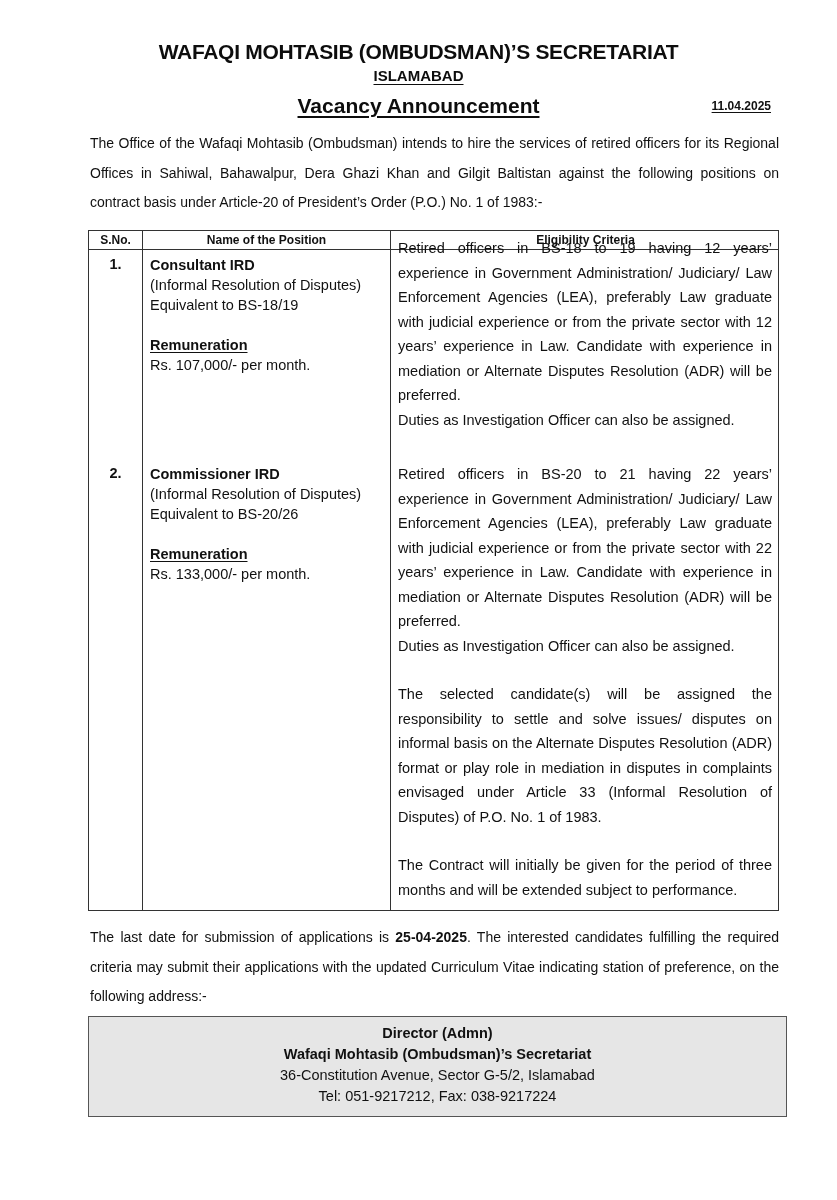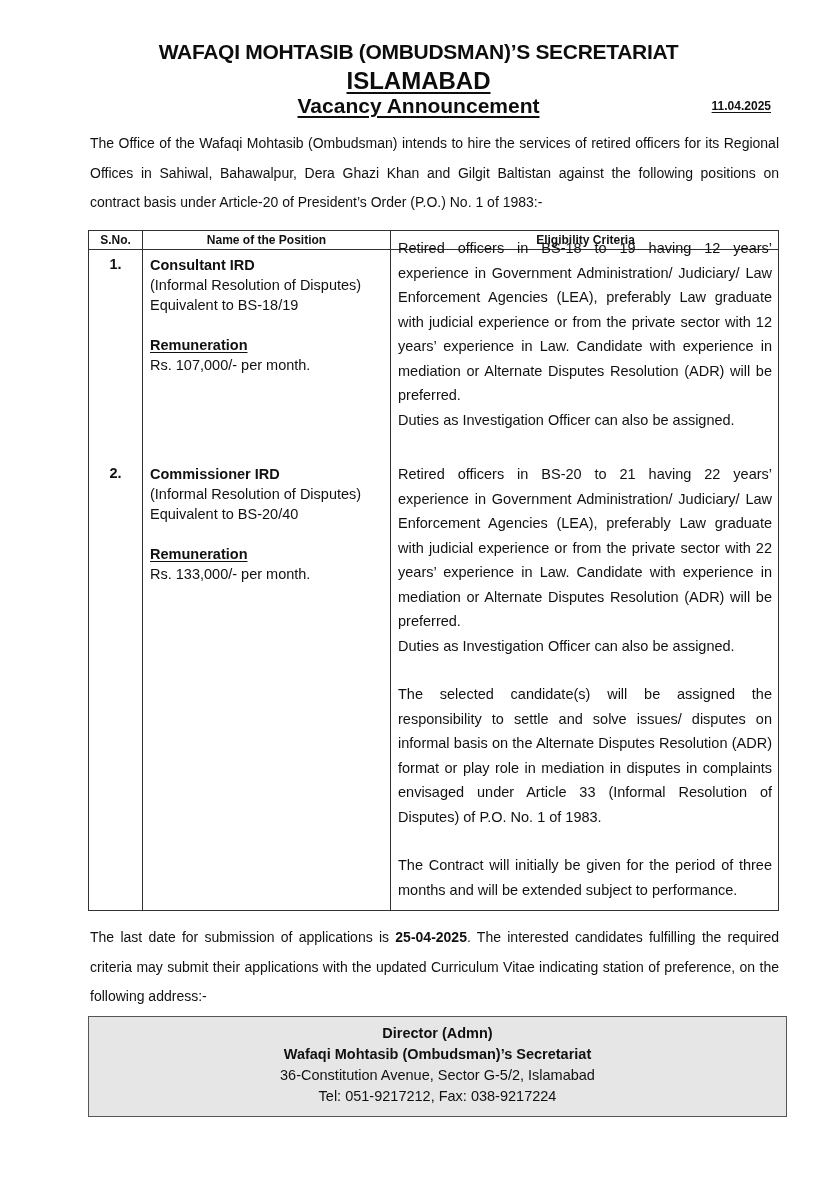--- a/index.html
+++ b/index.html
@@ -5,21 +5,21 @@
     html, body { margin: 0; padding: 0; background: #ffffff; }
     body {
       width: 837px; height: 1200px; position: relative; overflow: hidden;
       font-family: "Liberation Sans", "DejaVu Sans", sans-serif;
       color: #111111;
     }
     .page { position: absolute; left: 0; top: 0; width: 837px; height: 868px; }
 
     .hdr-line { position: absolute; left: 0; width: 837px; text-align: center; font-weight: bold; color: #0d0d0d; }
     .hdr-org { top: 40px; font-size: 21px; letter-spacing: -0.3px; }
-    .hdr-city { top: 67px; font-size: 24px; }
+    .hdr-city { top: 67px; font-size: 15px; }
     .hdr-city span { text-decoration: underline; text-underline-offset: 3px; }
     .hdr-title { top: 94px; font-size: 21px; }
     .hdr-title span { text-decoration: underline; text-underline-offset: 3px; }
     .hdr-date {
       position: absolute; top: 99px; right: 66px; font-size: 12px; font-weight: bold;
       text-decoration: underline; text-underline-offset: 2px; text-align: center;
     }
 
     .para {
       position: absolute; left: 90px; width: 689px; font-size: 14px; line-height: 29.5px;
@@ -95,21 +95,21 @@
     </div>
     <div class="cell elig-cell" style="top:5px;">
       <p>Retired officers in BS-18 to 19 having 12 years’ experience in Government Administration/ Judiciary/ Law Enforcement Agencies (LEA), preferably Law graduate with judicial experience or from the private sector with 12 years’ experience in Law. Candidate with experience in mediation or Alternate Disputes Resolution (ADR) will be preferred.</p>
       <p>Duties as Investigation Officer can also be assigned.</p>
     </div>
 
     <div class="cell sno-cell" style="top:231px;">2.</div>
     <div class="cell pos-cell" style="top:233px;">
       <div class="title">Commissioner IRD</div>
       <div>(Informal Resolution of Disputes)</div>
-      <div>Equivalent to BS-20/40</div>
+      <div>Equivalent to BS-20/26</div>
       <div class="rem">Remuneration</div>
       <div>Rs. 133,000/- per month.</div>
     </div>
     <div class="cell elig-cell" style="top:231px;">
       <p>Retired officers in BS-20 to 21 having 22 years’ experience in Government Administration/ Judiciary/ Law Enforcement Agencies (LEA), preferably Law graduate with judicial experience or from the private sector with 22 years’ experience in Law. Candidate with experience in mediation or Alternate Disputes Resolution (ADR) will be preferred.</p>
       <p>Duties as Investigation Officer can also be assigned.</p>
       <p class="gap">The selected candidate(s) will be assigned the responsibility to settle and solve issues/ disputes on informal basis on the Alternate Disputes Resolution (ADR) format or play role in mediation in disputes in complaints envisaged under Article 33 (Informal Resolution of Disputes) of P.O. No. 1 of 1983.</p>
       <p class="gap">The Contract will initially be given for the period of three months and will be extended subject to performance.</p>
     </div>
   </div>

